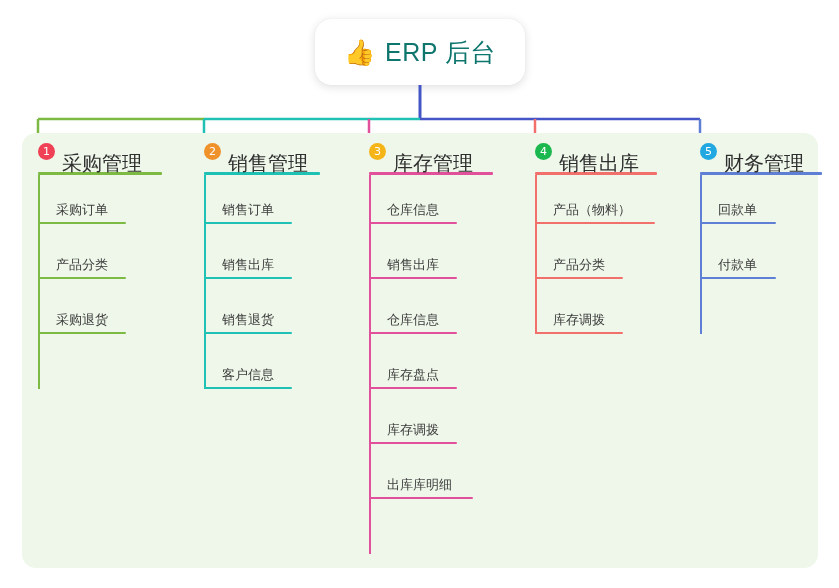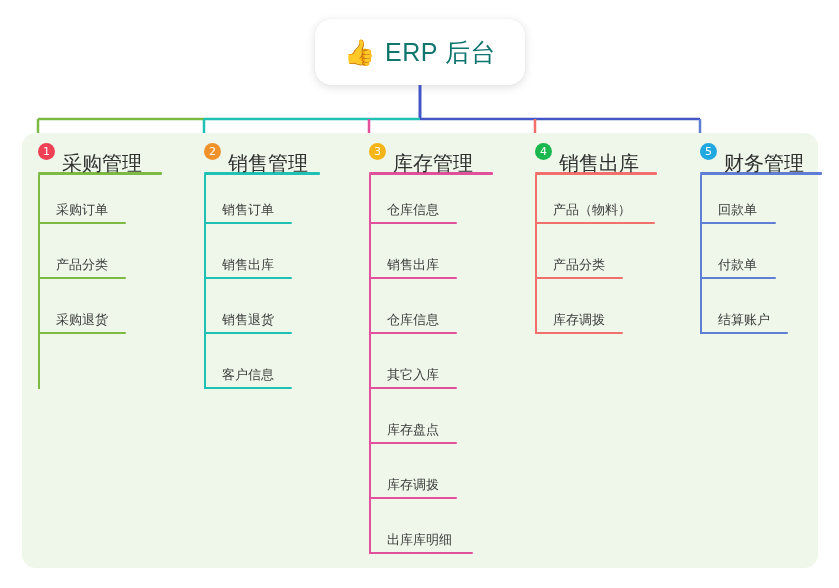--- a/index.html
+++ b/index.html
@@ -226,24 +226,20 @@
         </div>
         <div class="leaf">
           <span class="leaf-label">销售出库</span>
           <div class="leaf-rule" style="background: rgb(225, 80, 154); width: 88px;"></div>
         </div>
         <div class="leaf">
           <span class="leaf-label">仓库信息</span>
           <div class="leaf-rule" style="background: rgb(225, 80, 154); width: 88px;"></div>
         </div>
         <div class="leaf">
-          <span class="leaf-label">其它入库</span>
-          <div class="leaf-rule" style="background: rgb(225, 80, 154); width: 88px;"></div>
-        </div>
-        <div class="leaf">
           <span class="leaf-label">库存盘点</span>
           <div class="leaf-rule" style="background: rgb(225, 80, 154); width: 88px;"></div>
         </div>
         <div class="leaf">
           <span class="leaf-label">库存调拨</span>
           <div class="leaf-rule" style="background: rgb(225, 80, 154); width: 88px;"></div>
         </div>
         <div class="leaf">
           <span class="leaf-label">出库库明细</span>
           <div class="leaf-rule" style="background: rgb(225, 80, 154); width: 104px;"></div>
@@ -281,19 +277,15 @@
       <div class="leaves">
         <div class="spine" style="background: rgb(95, 127, 212); height: 159px;"></div>
         <div class="leaf">
           <span class="leaf-label">回款单</span>
           <div class="leaf-rule" style="background: rgb(95, 127, 212); width: 76px;"></div>
         </div>
         <div class="leaf">
           <span class="leaf-label">付款单</span>
           <div class="leaf-rule" style="background: rgb(95, 127, 212); width: 76px;"></div>
         </div>
-        <div class="leaf">
-          <span class="leaf-label">结算账户</span>
-          <div class="leaf-rule" style="background: rgb(95, 127, 212); width: 88px;"></div>
-        </div>
       </div>
     </div>
   </div>
 
 </body></html>

